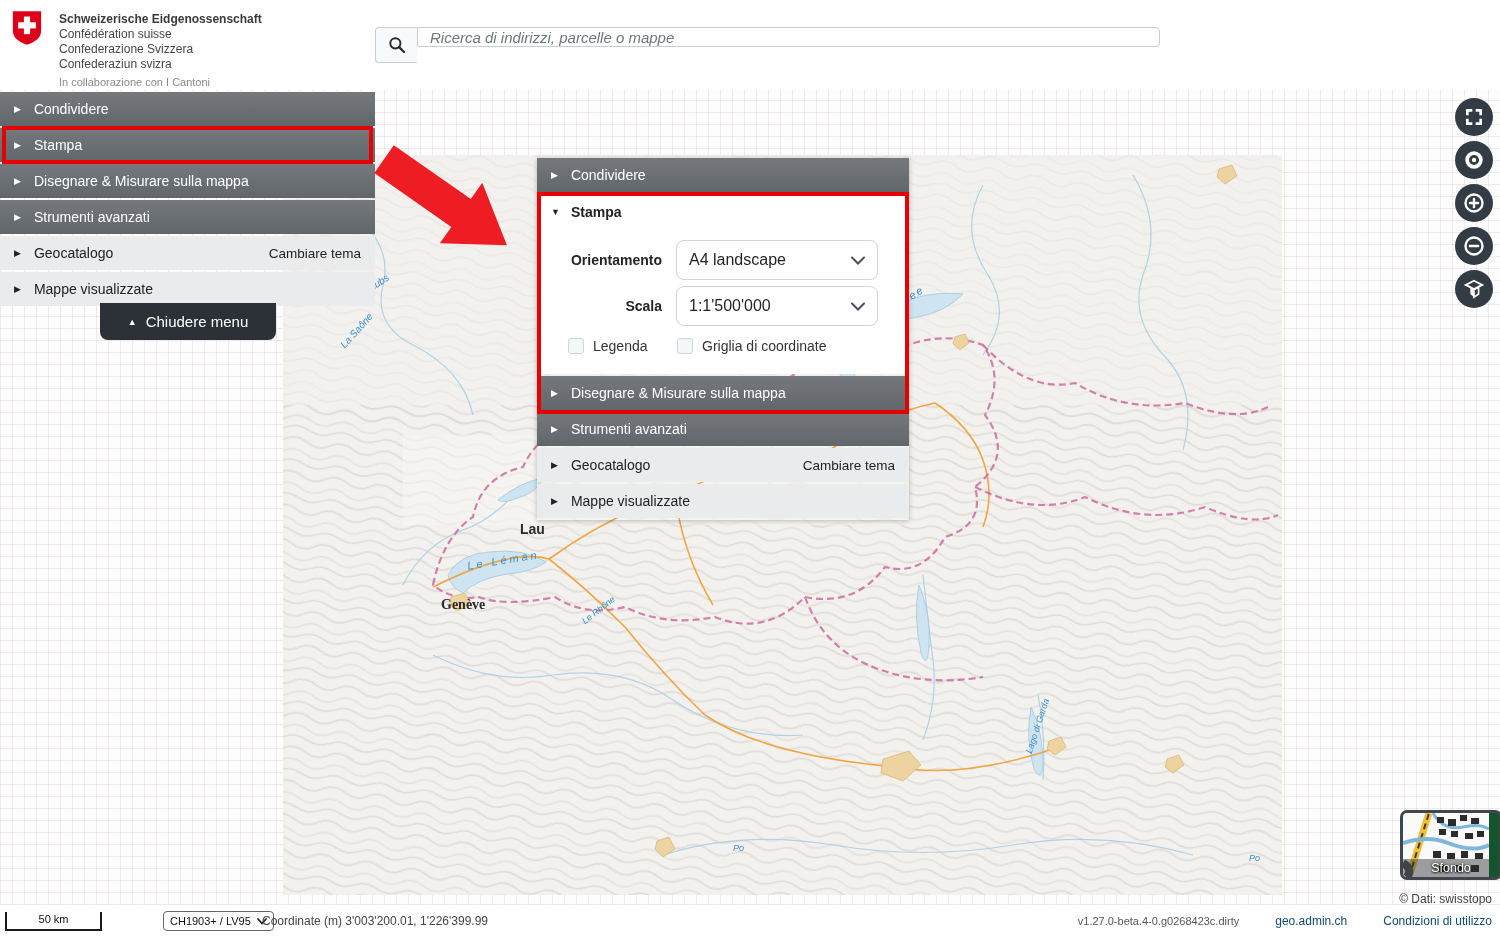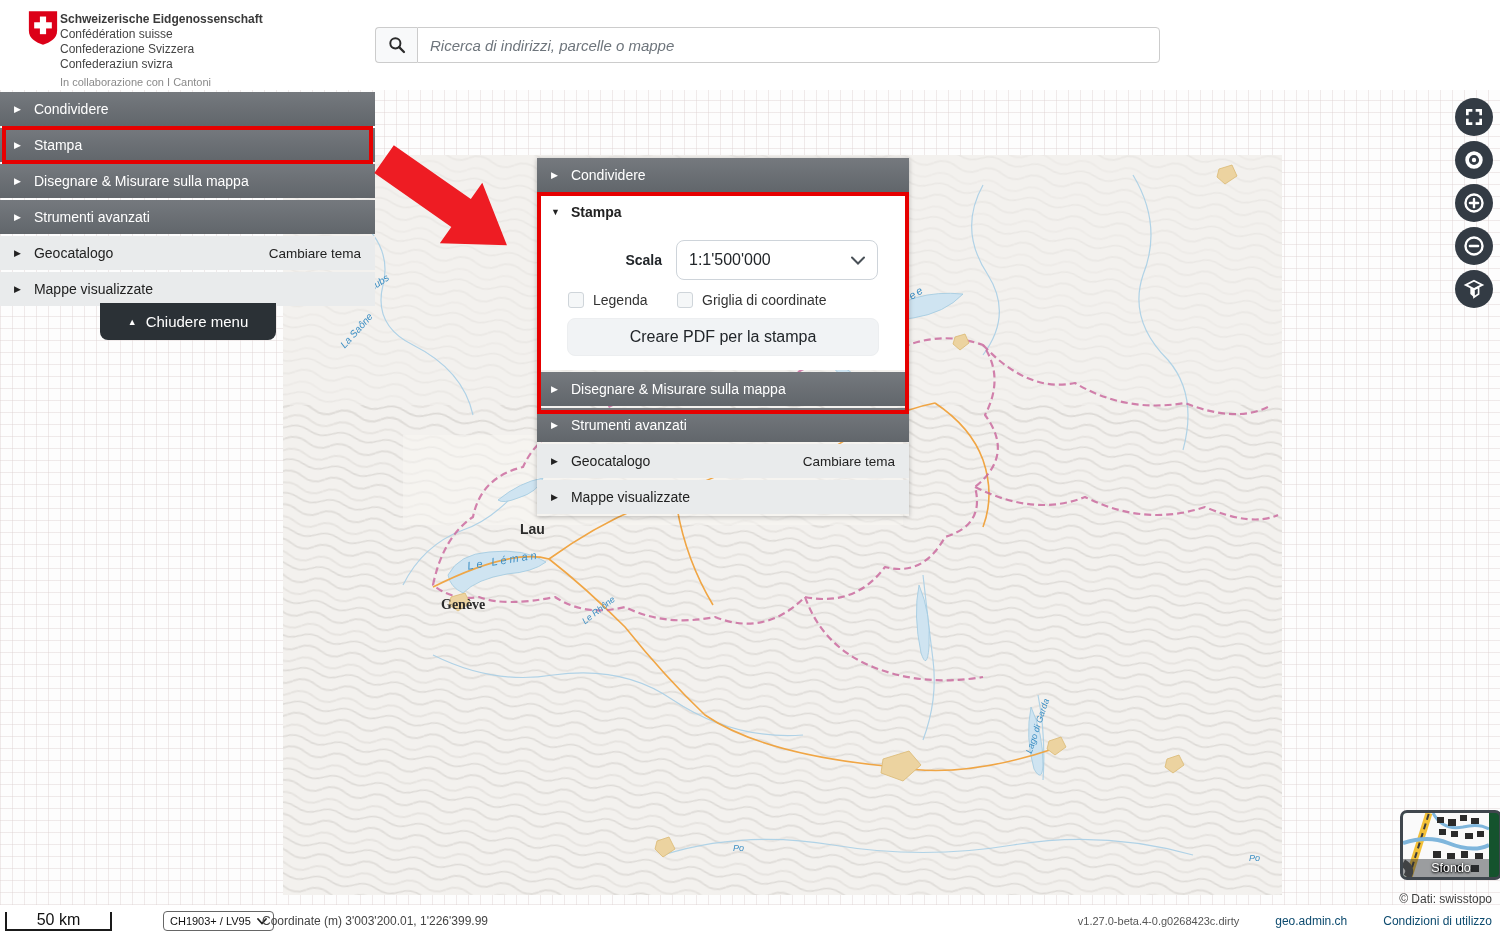--- a/index.html
+++ b/index.html
@@ -16,27 +16,27 @@
   }
 
   
   #map { position:absolute; left:283px; top:155px; width:999px; height:740px; background:#f3f1ee; overflow:hidden; }
   .maplabel { position:absolute; white-space:nowrap; pointer-events:none; }
   .water-label { color:#3d8fc4; font-style:italic; font-size:11px; }
   .city-label { color:#2b2b2b; font-weight:bold; font-size:14px; }
 
   
   #header { position:absolute; left:0; top:0; width:1500px; height:90px; background:#fff; z-index:40; }
-  #logo-block { position:absolute; left:28px; top:10px; display:flex; gap:2px; }
+  #logo-block { position:absolute; left:12px; top:10px; display:flex; gap:17px; }
   #logo-text { font-size:12px; line-height:15px; color:#454545; padding-top:2px; }
   #logo-text .l0 { font-weight:bold; color:#3a3a3a; }
   #logo-tagline { font-size:11px; color:#8a8a8a; margin-top:4px; }
   #searchbar { position:absolute; left:375px; top:27px; height:36px; display:flex; }
   #search-iconbox { width:42px; height:36px; background:#f8f9fa; border:1px solid #ccc; border-right:none; border-radius:4px 0 0 4px; display:flex; align-items:center; justify-content:center; }
-  #search-input { width:743px; height:36px; border:1px solid #ccc; border-radius:0 4px 4px 0; font-size:15px; font-style:italic; color:#555; padding:0 12px; outline:none; font-family:"Liberation Sans", sans-serif; background:#fff; }
+  #search-input { width:743px; height:20px; border:1px solid #ccc; border-radius:0 4px 4px 0; font-size:15px; font-style:italic; color:#555; padding:0 12px; outline:none; font-family:"Liberation Sans", sans-serif; background:#fff; }
   #search-input::placeholder { color:#6e757c; font-style:italic; }
   #topnav { position:absolute; right:10px; top:6px; display:flex; align-items:center; gap:16px; font-size:12.5px; color:#333; }
   #topnav .report { color:#d40000; font-weight:bold; }
   #langs { display:flex; gap:11px; margin-left:10px; font-size:12.5px; }
   #langs .lang { color:#333; cursor:pointer; }
   #langs .lang.active { color:#d40000; }
 
   
   .menurow { height:34px; display:flex; align-items:center; padding:0 14px; margin-bottom:2px; font-size:14px; cursor:pointer; }
   .menurow.dark { background:linear-gradient(#75797e,#61666b); color:#fff; }
@@ -74,21 +74,21 @@
   #controls { position:absolute; left:1455px; top:98px; z-index:25; display:flex; flex-direction:column; gap:5px; }
   .ctrl { width:38px; height:38px; border-radius:50%; background:#333b44; border:none; display:flex; align-items:center; justify-content:center; cursor:pointer; padding:0; }
 
   
   #bg-selector { position:absolute; left:1400px; top:810px; width:102px; height:70px; border:3px solid #3f464d; border-radius:7px; overflow:hidden; cursor:pointer; z-index:25; background:#14532d; }
   #bg-label { position:absolute; left:0; right:0; bottom:2px; text-align:center; color:#fff; font-size:12.5px; text-shadow:0 1px 2px rgba(0,0,0,.9), 0 0 3px rgba(0,0,0,.8); }
   #map-copyright { position:absolute; right:8px; top:892px; font-size:12px; color:#3c3c3c; z-index:25; }
 
   
   #footer { position:absolute; left:0; top:905px; width:1500px; height:32px; background:#fff; z-index:40; font-size:12px; color:#333; }
-  #scalebar { position:absolute; left:5px; top:7px; width:107px; height:19px; border:2px solid #1a1a1a; border-top:none; text-align:center; font-size:16px; color:#111; line-height:15px; }
+  #scalebar { position:absolute; left:5px; top:7px; width:97px; height:19px; border:2px solid #1a1a1a; border-top:none; text-align:center; font-size:11px; color:#111; line-height:15px; }
   #proj-select { position:absolute; left:163px; top:6px; height:20px; border:1px solid #666; border-radius:4px; background:#fff; display:flex; align-items:center; gap:6px; padding:0 6px; font-size:11px; color:#111; cursor:pointer; }
   #coords { position:absolute; left:262px; top:9px; color:#444; font-size:12px; }
   #footer-right { position:absolute; right:8px; top:9px; display:flex; gap:36px; align-items:center; }
   #version { color:#555; font-size:11px; }
   #footer-right a { color:#0c4a6e; text-decoration:none; font-size:12px; }
 </style>
 </head>
 <body>
 
 <div id="stage">
@@ -240,40 +240,48 @@
       <span class="tri">▶</span>
       <span>Condividere</span>
     </div>
 
     <div id="print-section">
       <div id="print-header">
         <span class="tri">▼</span>
         <span>Stampa</span>
       </div>
       <div id="print-body">
+        <div class="form-row">
+          <span class="form-label">Orientamento</span>
+          <div class="selectbox">
+            <span class="val">A4 landscape</span>
+            <svg width="14" height="9" viewBox="0 0 14 9">
+                <polyline points="1,1.5 7,7.5 13,1.5" fill="none" stroke="#495057" stroke-width="2" stroke-linecap="round"></polyline>
+              </svg>
+          </div>
+        </div>
         <div class="form-row">
           <span class="form-label">Scala</span>
           <div class="selectbox">
             <span class="val">1:1'500'000</span>
             <svg width="14" height="9" viewBox="0 0 14 9">
                 <polyline points="1,1.5 7,7.5 13,1.5" fill="none" stroke="#495057" stroke-width="2" stroke-linecap="round"></polyline>
               </svg>
           </div>
         </div>
         <div class="cb-row">
           <span class="cb-item first">
             <span class="cb"></span>
             <span>Legenda</span>
           </span>
           <span class="cb-item">
             <span class="cb"></span>
             <span>Griglia di coordinate</span>
           </span>
         </div>
-        <button id="pdf-btn">Creare PDF per la stampa</button>
       </div>
     </div>
 
     <div class="menurow dark">
       <span class="tri">▶</span>
       <span>Disegnare &amp; Misurare sulla mappa</span>
     </div>
     <div class="menurow dark">
       <span class="tri">▶</span>
       <span>Strumenti avanzati</span>

